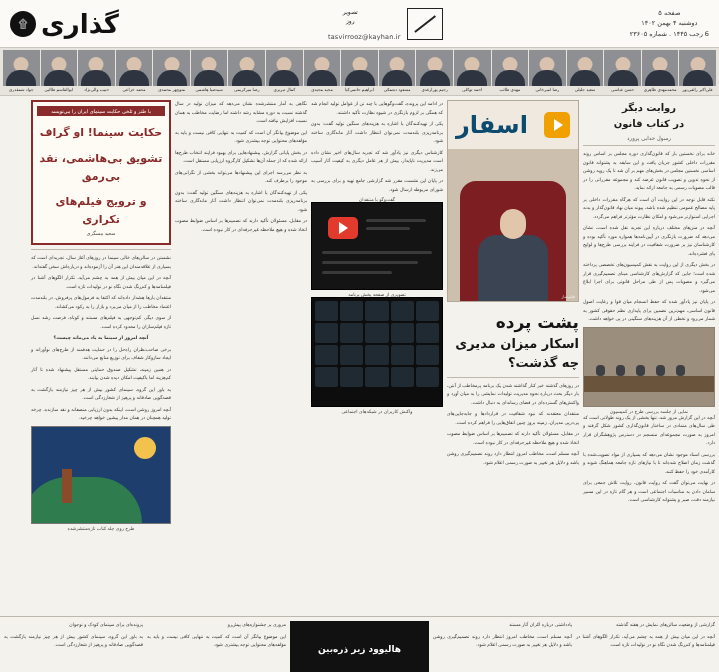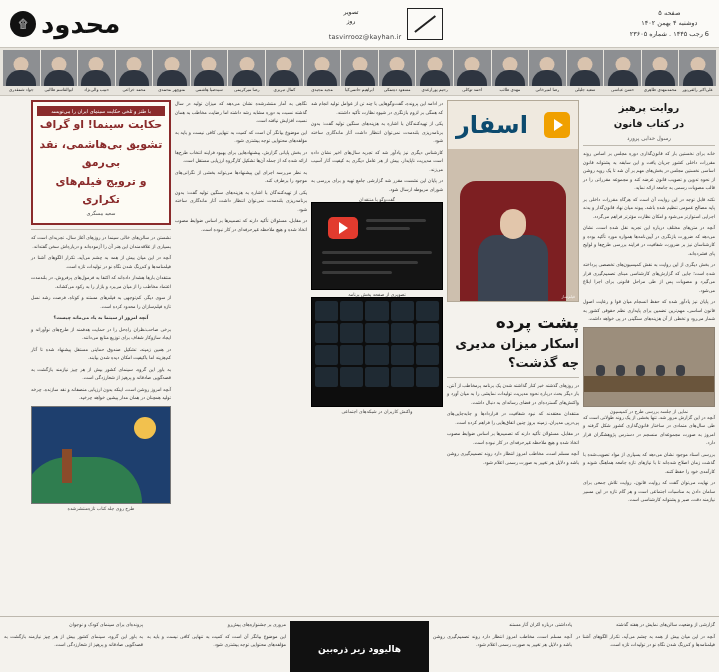--- a/index.html
+++ b/index.html
@@ -148,21 +148,21 @@
   
   .ornate{
     border:2px double #8a2b2b;background:#fdfbf4;padding:4px;box-sizing:border-box;
   }
   .ornate .kicker{
     background:#8a2b2b;color:#fff;font-size:5px;text-align:center;padding:2px 0;
     letter-spacing:.3px;
   }
   .ornate .o-title{
     text-align:center;color:#8a2b2b;font-weight:bold;font-size:11px;line-height:1.6;
-    margin:0 0 2px;
+    margin:8px 0 2px;
   }
   .ornate .o-sub{text-align:center;color:#444;font-size:5px;margin-bottom:3px;}
 
   .art-box{
     height:96px;background:#1e3f6e;border:1px solid #777;position:relative;overflow:hidden;
   }
   .art-box .sun{position:absolute;right:14px;top:10px;width:22px;height:22px;border-radius:50%;background:#f2c14e;}
   .art-box .hill{position:absolute;bottom:0;left:-10px;width:120px;height:46px;background:#2f7d4f;border-radius:60px 60px 0 0;}
   .art-box .tree{position:absolute;bottom:20px;left:30px;width:10px;height:34px;background:#8a4b2a;}
 
@@ -202,21 +202,21 @@
     <div class="mast-center">
       <div class="mast-logo-box"></div>
       <div>
         <div class="mast-center-txt">تصویر</div>
         <div class="mast-center-txt">روز</div>
         <div class="mast-email">tasvirrooz@kayhan.ir</div>
       </div>
     </div>
 
     <div class="mast-title">
-      <div class="mast-title-name">محدود</div>
+      <div class="mast-title-name">گذاری</div>
       <div class="mast-seal">۩</div>
     </div>
   </div>
 
   <div class="portraits">
     <div class="pbox">
       <div class="pimg">
           <div class="head"></div>
           <div class="body"></div>
         </div>
@@ -346,21 +346,21 @@
           <div class="head"></div>
           <div class="body"></div>
         </div>
       <div class="pname">جواد شمقدری</div>
     </div>
   </div>
 
   <div class="body-grid">
 
     <div class="col col-right">
-      <div class="hl-title t-13">روایت پرهیز</div>
+      <div class="hl-title t-13">روایت دیگر</div>
       <div class="hl-title t-13">در کتاب قانون</div>
       <div class="sub-muted">رسول خدایی پرورد</div>
       <div class="rule"></div>
       <div class="txt">
         <p>خانه برای نخستین بار که قانون‌گذاری دوره مجلس بر اساس روند مقررات داخلی کشور جریان یافت و این سابقه به پشتوانه قانون اساسی نخستین مجلس در بخش‌های مهم بر آن شد تا یک رویه روشن از نحوه تدوین و تصویب قانون عرضه کند و مجموعه مقرراتی را در قالب مصوبات رسمی به جامعه ارائه نماید.</p>
         <p>نکته قابل توجه در این روایت آن است که هرگاه مقررات داخلی بر پایه مصالح عمومی تنظیم شده باشد، پیوند میان نهاد قانون‌گذار و بدنه اجرایی استوارتر می‌شود و امکان نظارت مؤثرتر فراهم می‌گردد.</p>
         <p>آنچه در متن‌های مختلف درباره این تجربه نقل شده است، نشان می‌دهد که ضرورت بازنگری در آیین‌نامه‌ها همواره مورد تأکید بوده و کارشناسان نیز بر ضرورت شفافیت در فرایند بررسی طرح‌ها و لوایح پای فشرده‌اند.</p>
         <p>در بخش دیگری از این روایت به نقش کمیسیون‌های تخصصی پرداخته شده است؛ جایی که گزارش‌های کارشناسی مبنای تصمیم‌گیری قرار می‌گیرد و مصوبات پس از طی مراحل قانونی برای اجرا ابلاغ می‌شود.</p>
         <p>در پایان نیز یادآور شده که حفظ انسجام میان قوا و رعایت اصول قانون اساسی، مهم‌ترین تضمین برای پایداری نظم حقوقی کشور به شمار می‌رود و تخطی از آن هزینه‌های سنگینی در پی خواهد داشت.</p>
       </div>

